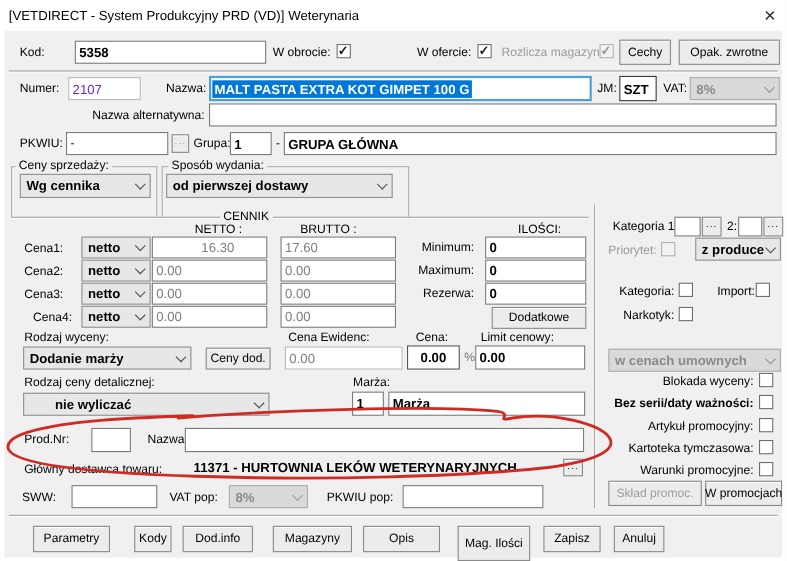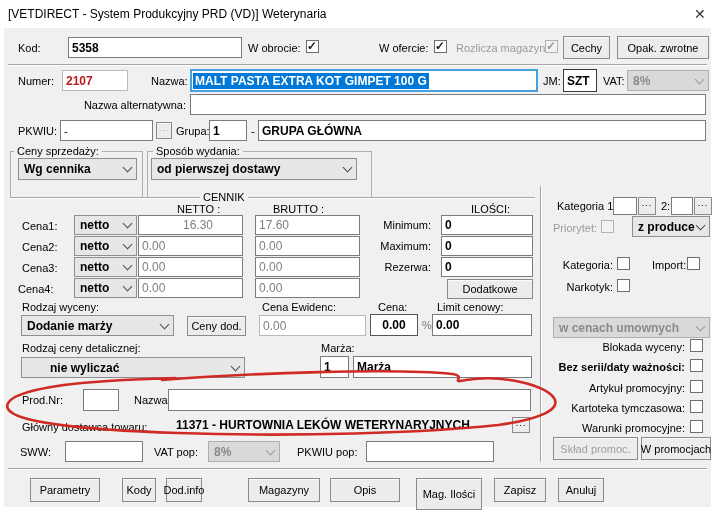--- a/index.html
+++ b/index.html
@@ -6,21 +6,21 @@
   #screen{position:relative;width:715px;height:510px;background:#ffffff;overflow:hidden;
           font-family:"Liberation Sans",sans-serif;-webkit-font-smoothing:none;}
   #panel{position:absolute;left:4px;top:28px;width:707px;height:479px;background:#f0f0f0;}
   .lbl{position:absolute;font-size:11px;color:#000;white-space:nowrap;line-height:13px;}
   .lbl.dis{color:#9b9b9b;}
   .inp{position:absolute;background:#fff;border:1px solid #7b7b7b;box-sizing:border-box;
        font-size:12px;font-weight:bold;color:#000;display:flex;align-items:center;
        padding:0 3px;white-space:nowrap;overflow:hidden;}
   .inp.n{font-weight:normal;font-size:11px;}
   .inp.gray{font-weight:normal;color:#7f7f7f;}
-  .inp.disbox{border-color:#b9b9b9;color:#b91c1c;font-weight:bold;}
+  .inp.disbox{border-color:#b9b9b9;color:#6d28d9;font-weight:normal;}
   .inp.focus{border:2px solid #4aa0dc;padding:0 1px;}
   .sel{background:#0078d7;color:#fff;font-weight:bold;font-size:12px;padding:1px 2px;}
   .combo{position:absolute;background:#e7e7e7;border:1px solid #8f8f8f;box-sizing:border-box;
          font-size:12px;font-weight:bold;color:#000;display:flex;align-items:center;
          padding:0 5px;white-space:nowrap;overflow:hidden;}
   .combo.dis{background:#d9d9d9;color:#8a8a8a;border-color:#aeaeae;}
   .combo.ind{padding-left:28px;}
   .chev{width:6px;height:6px;border-right:1px solid #4f4f4f;border-bottom:1px solid #4f4f4f;
         transform:rotate(45deg);margin-left:auto;margin-top:-3px;flex:none;}
   .combo.dis .chev{border-color:#9a9a9a;}
@@ -130,21 +130,21 @@
   <div class="inp gray" style="left:255px;top:236px;width:105px;height:20px;">0.00</div>
 
   <div class="lbl" style="left:22px;top:262px;">Cena3:</div>
   <div class="combo" style="left:74px;top:257px;width:63px;height:20px;">
     <span>netto</span>
       <span class="chev"></span>
   </div>
   <div class="inp gray" style="left:138px;top:257px;width:105px;height:20px;">0.00</div>
   <div class="inp gray" style="left:255px;top:257px;width:105px;height:20px;">0.00</div>
 
-  <div class="lbl" style="left:18px;top:283px;">Cena4:</div>
+  <div class="lbl" style="left:30px;top:283px;">Cena4:</div>
   <div class="combo" style="left:74px;top:278px;width:63px;height:20px;">
     <span>netto</span>
       <span class="chev"></span>
   </div>
   <div class="inp gray" style="left:138px;top:278px;width:105px;height:20px;">0.00</div>
   <div class="inp gray" style="left:255px;top:278px;width:105px;height:20px;">0.00</div>
 
   <div class="lbl" style="right:284px;top:219px;">Minimum:</div>
   <div class="inp" style="left:441px;top:215px;width:92px;height:20px;">0</div>
   <div class="lbl" style="right:284px;top:240px;">Maximum:</div>
@@ -232,21 +232,21 @@
   <div class="lbl" style="right:30px;top:422px;">Warunki promocyjne:</div>
   <span class="cb" style="left:690px;top:420px;" data-glyph="✓"></span>
 
   <div class="btn dis" style="left:553px;top:437px;width:85px;height:23px;">Skład promoc.</div>
   <div class="btn" style="left:641px;top:437px;width:70px;height:23px;">W promocjach</div>
 
   <div class="hline" style="left:8px;top:468px;width:699px;"></div>
 
   <div class="btn" style="left:30px;top:478px;width:70px;height:24px;">Parametry</div>
   <div class="btn" style="left:122px;top:478px;width:34px;height:24px;">Kody</div>
-  <div class="btn" style="left:166px;top:478px;width:36px;height:24px;">Dod.info</div>
+  <div class="btn" style="left:166px;top:478px;width:64px;height:24px;">Dod.info</div>
   <div class="btn" style="left:248px;top:478px;width:72px;height:24px;">Magazyny</div>
   <div class="btn" style="left:330px;top:478px;width:70px;height:24px;">Opis</div>
   <div class="btn" style="left:416px;top:478px;width:66px;height:32px;">Mag. Ilości</div>
   <div class="btn" style="left:494px;top:478px;width:52px;height:24px;">Zapisz</div>
   <div class="btn" style="left:558px;top:478px;width:46px;height:24px;">Anuluj</div>
   <div class="btn" style="left:628px;top:478px;width:79px;height:24px;margin-top:48px;">Par. Właśc.</div>
 
   <svg width="715" height="510" style="position:absolute;left:0;top:0;pointer-events:none;z-index:50;">
     <path fill="none" stroke-width="2.6" stroke-linecap="round" d="M 162 380 C 250 373 395 368 452 374 C 468 376 448 384 466 380 C 505 374 546 386 554 398 C 561 409 542 419 498 425 C 425 433 295 437 178 433 C 88 430 16 423 8 409 C 2 397 32 388 82 383 C 115 380 142 379 175 378" stroke="#cf2b24"></path>
   </svg>

